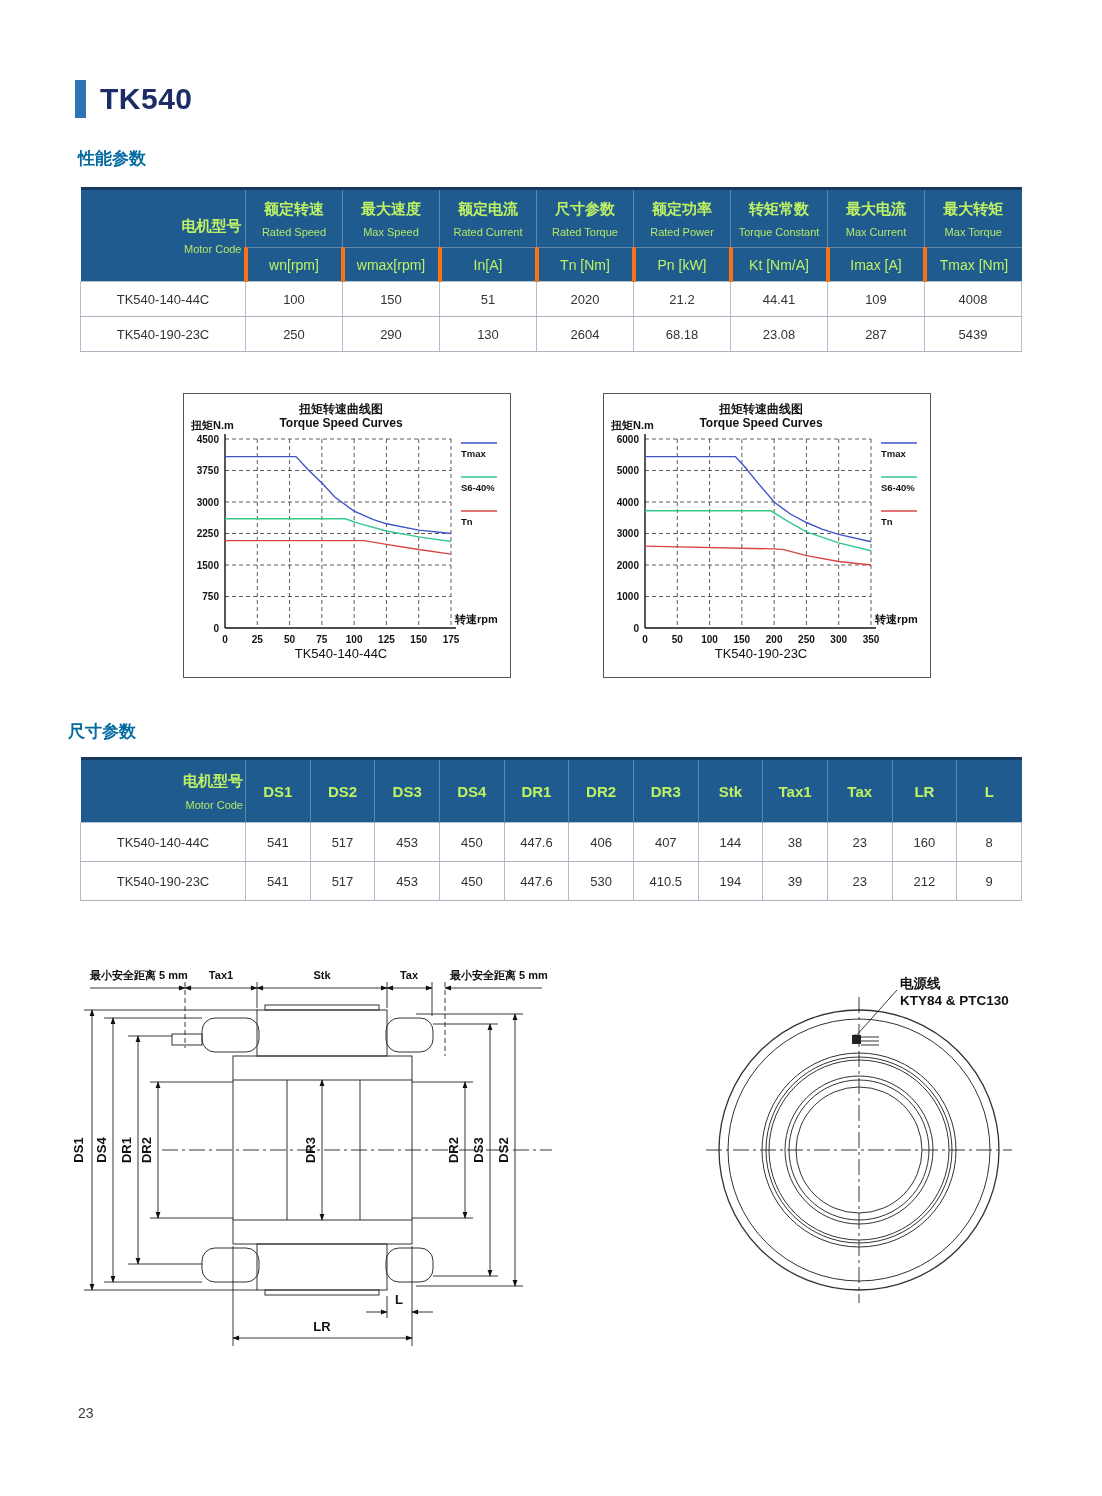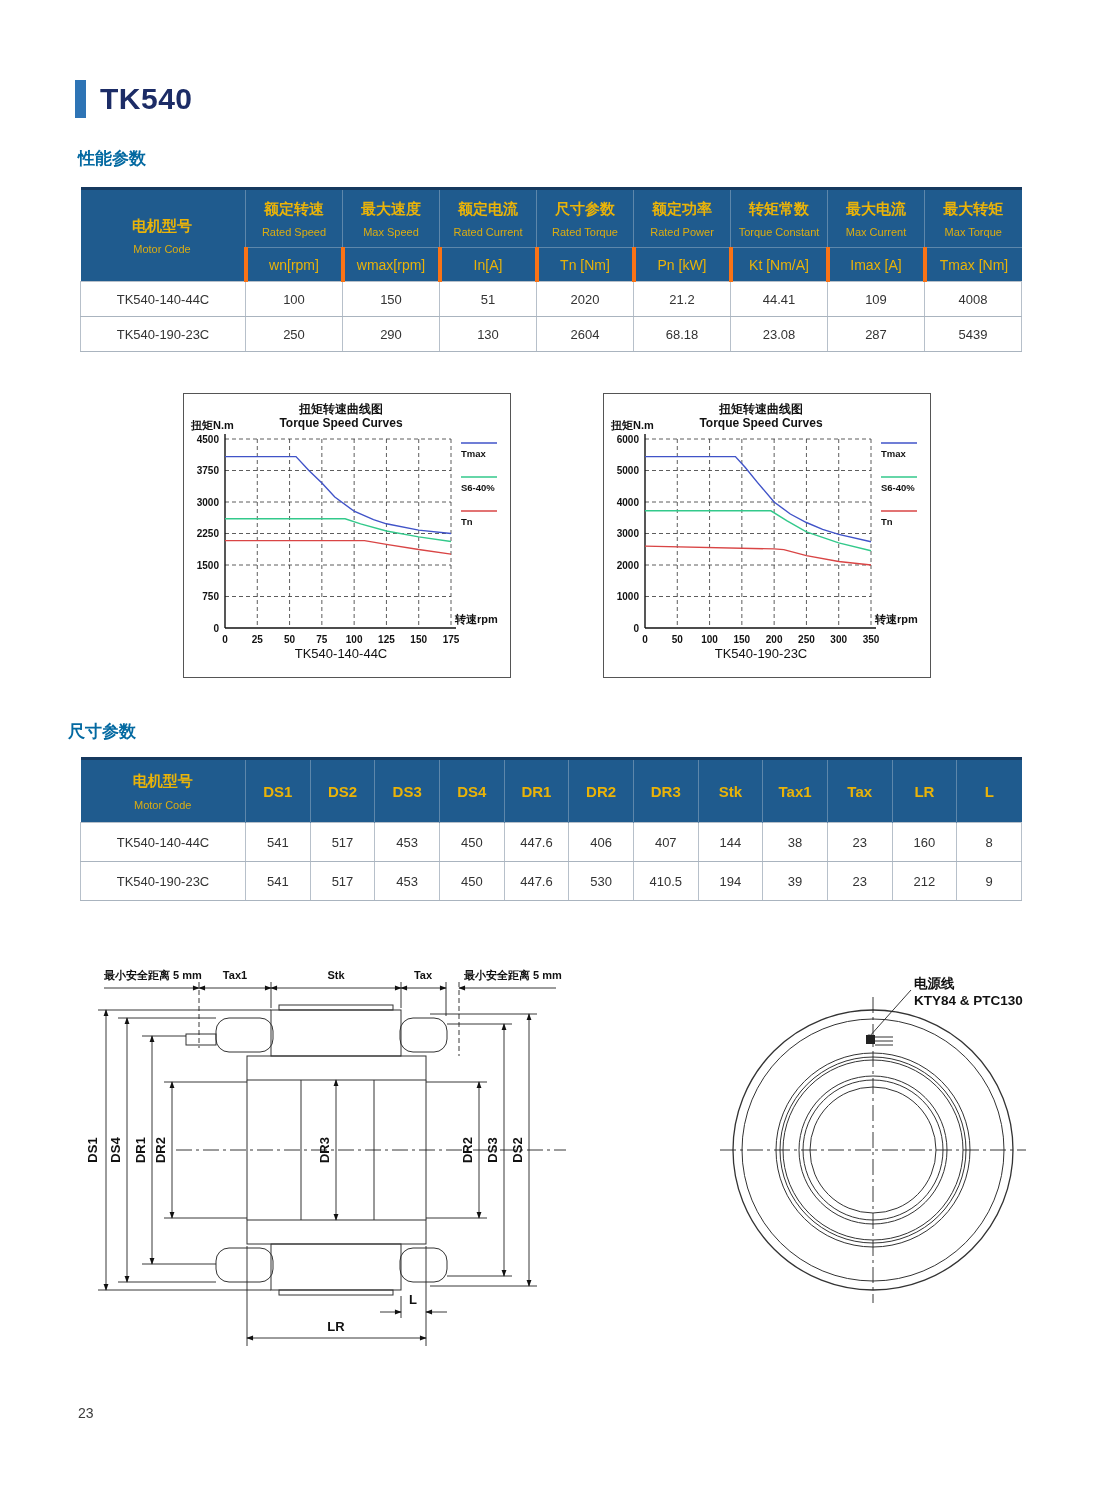--- a/index.html
+++ b/index.html
@@ -9,35 +9,35 @@
   .accent{width:11px;height:38px;background:#2e74b5;margin-right:14px;}
   .title{font-size:30px;font-weight:bold;color:#1c2c66;letter-spacing:.5px;}
   .section-label{position:absolute;font-size:17px;font-weight:600;color:#0369a1;}
   #sec-perf{left:78px;top:147px;}
   #sec-dim{left:68px;top:720px;}
   .tbl-wrap{position:absolute;left:80px;}
   #perf-wrap{top:187px;}
   #dim-wrap{top:757px;}
   table{border-collapse:collapse;table-layout:fixed;width:942px;background:#fff;}
   .datatable{border-top:3px solid #16395f;border-bottom:1px solid #9aa7b3;}
-  .datatable thead th{background:#1f5b8e;color:#eab308;vertical-align:middle;padding:0 2px;}
+  .datatable thead th{background:#1f5b8e;color:#bef264;vertical-align:middle;padding:0 2px;}
   .th-zh{font-size:15px;font-weight:600;line-height:1.3;}
   .th-en{font-size:11px;font-weight:400;opacity:.93;margin-top:8px;}
   .hrow1 th{height:57px;border-left:1px solid #5d87ab;}
-  .hrow1 th:first-child{border-left:none;}
+  .hrow1 th:first-child{border-left:none;text-align:right;}
   .hrow2 th{height:33px;border-top:1px solid #5d87ab;border-left:4px solid #f97316;
             font-size:14px;font-weight:400;}
   .datatable tbody td{height:32px;border:1px solid #b7c0ca;border-bottom-color:#aab4bf;
             text-align:center;font-size:13px;color:#333;}
   #dim-table thead th{height:62px;font-size:15px;font-weight:600;}
   #dim-table tbody td{height:36px;}
   .chart-box{position:absolute;}
   #chart0{left:183px;top:393px;}
   #chart1{left:603px;top:393px;}
-  .drawing-wrap{position:absolute;left:80px;top:952px;}
+  .drawing-wrap{position:absolute;left:66px;top:952px;}
   .pagenum{position:absolute;left:78px;top:1405px;font-size:14px;color:#3c3c3c;}
   svg text{font-family:"Liberation Sans",sans-serif;}
   .dimline{stroke:#222;stroke-width:0.9;}
   .edge{stroke:#333;stroke-width:1;fill:none;}
   .dimtext{font-size:13px;font-weight:bold;fill:#111;text-anchor:middle;}
   .toptext{font-size:11px;font-weight:bold;fill:#111;}
 </style>
 </head>
 <body>
 

